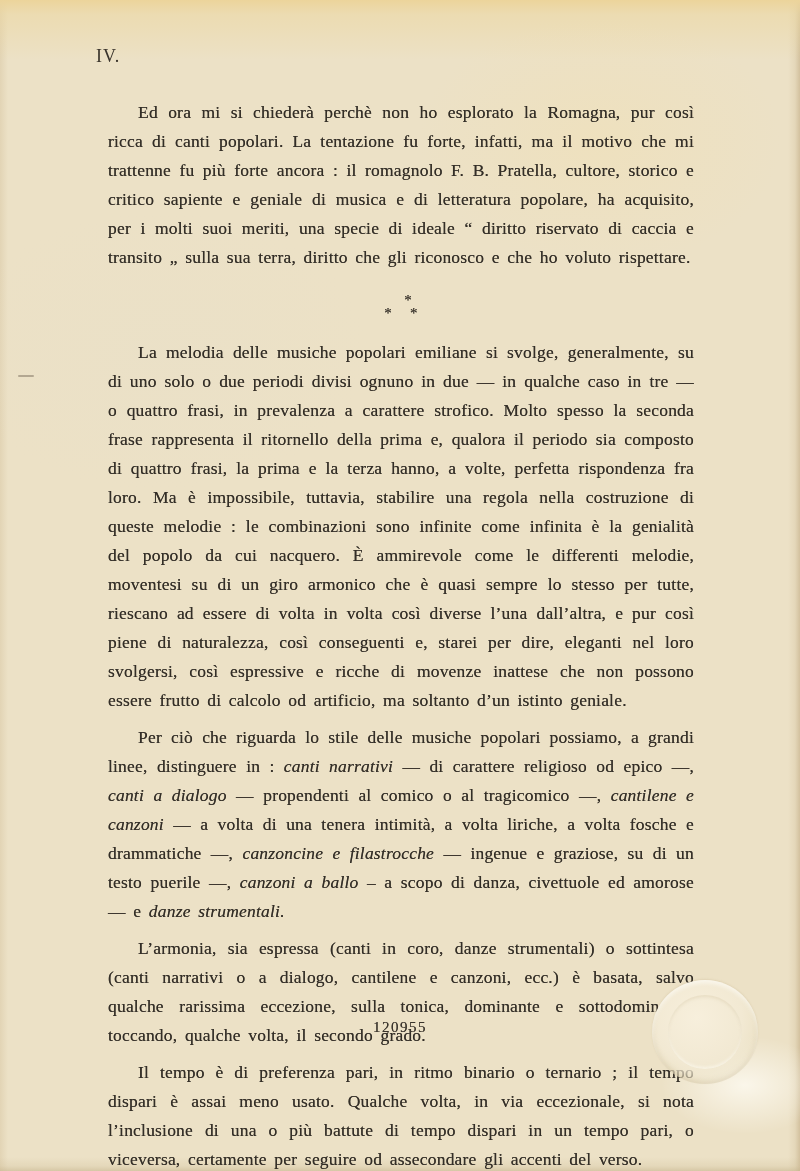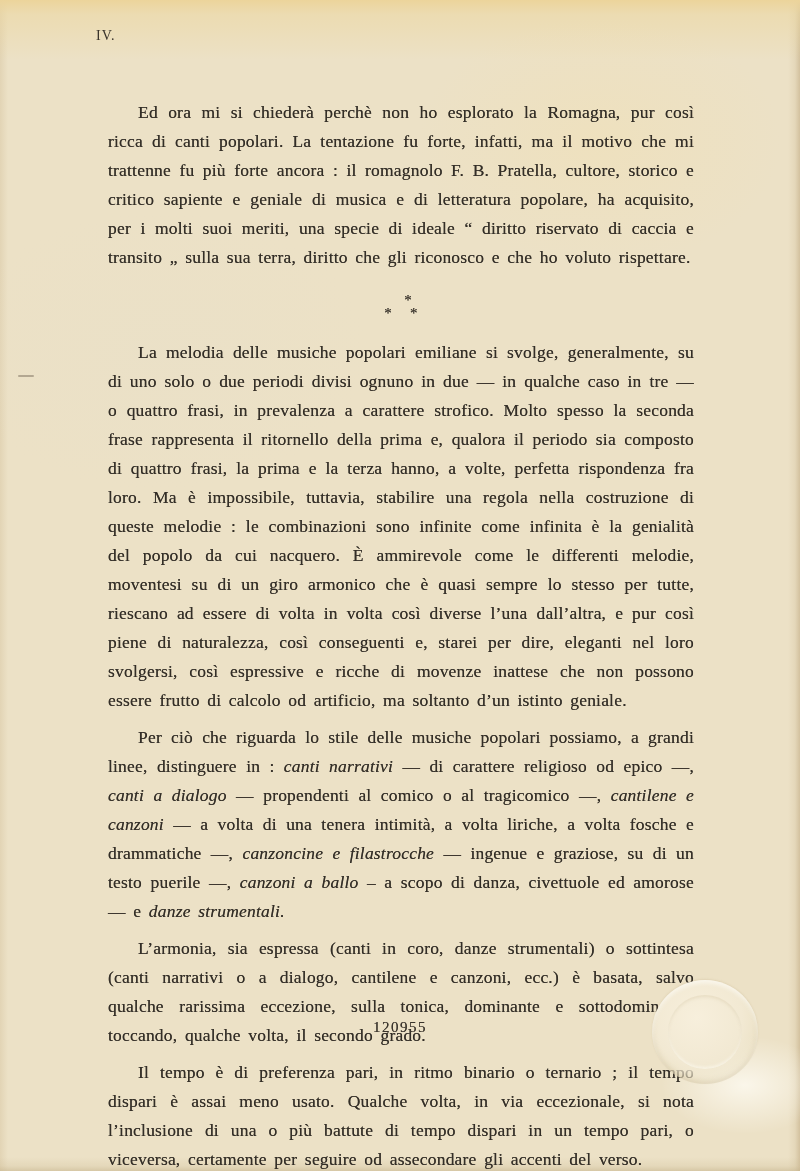--- a/index.html
+++ b/index.html
@@ -24,22 +24,22 @@
       radial-gradient(ellipse 260px 180px at 75% 12%, rgba(241,224,180,0.45), rgba(241,224,180,0) 70%),
       linear-gradient(180deg, #ecd49b 0px, rgba(236,215,160,0.55) 14px, rgba(238,222,180,0) 60px),
       linear-gradient(0deg, rgba(196,178,138,0.55) 0px, rgba(205,188,150,0.25) 5px, rgba(205,188,150,0) 14px),
       linear-gradient(270deg, rgba(172,144,98,0.4) 0px, rgba(183,158,112,0.15) 5px, rgba(183,158,112,0) 12px),
       linear-gradient(90deg, rgba(190,165,120,0.22) 0px, rgba(190,165,120,0) 8px),
       #ece1c6;
   }
   .section-number {
     position: absolute;
     left: 96px;
-    top: 28px;
-    font-size: 14px;
+    top: 46px;
+    font-size: 18px;
     letter-spacing: 1px;
     color: #3a342c;
   }
   .text-block {
     position: absolute;
     left: 100px;
     top: 90px;
     width: 602px;
     color: #332e27;
     font-size: 17.5px;

